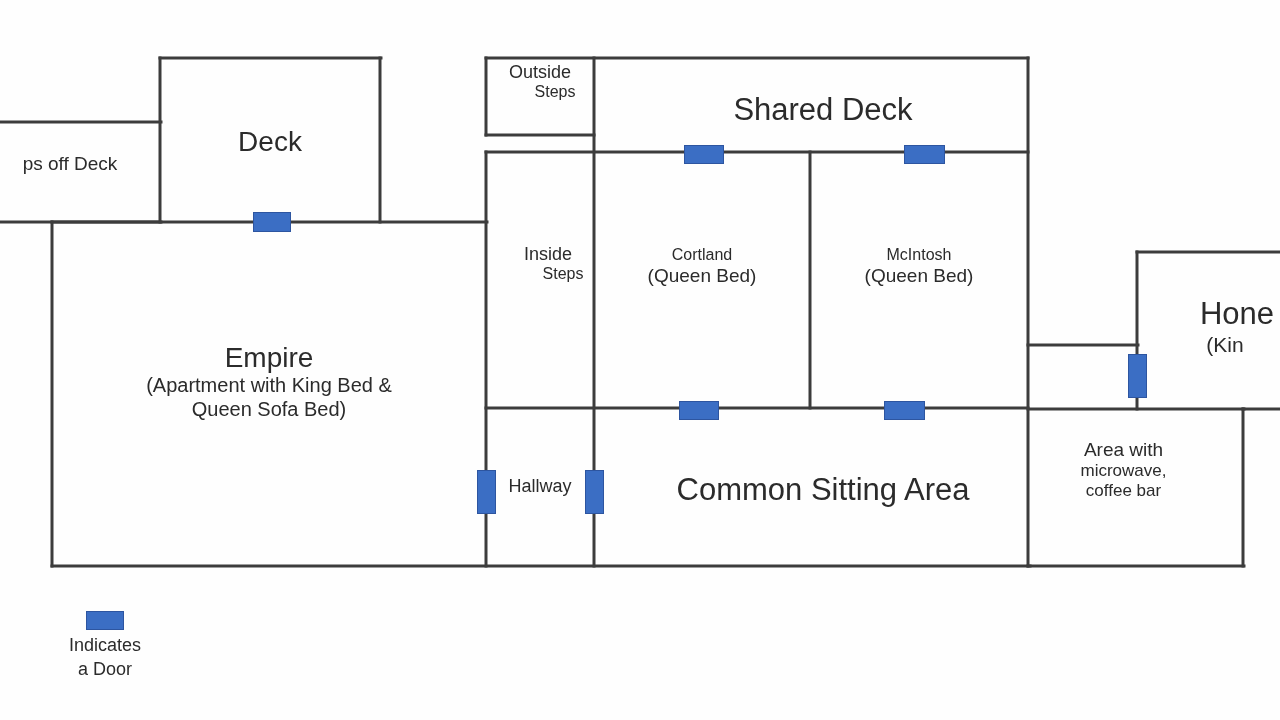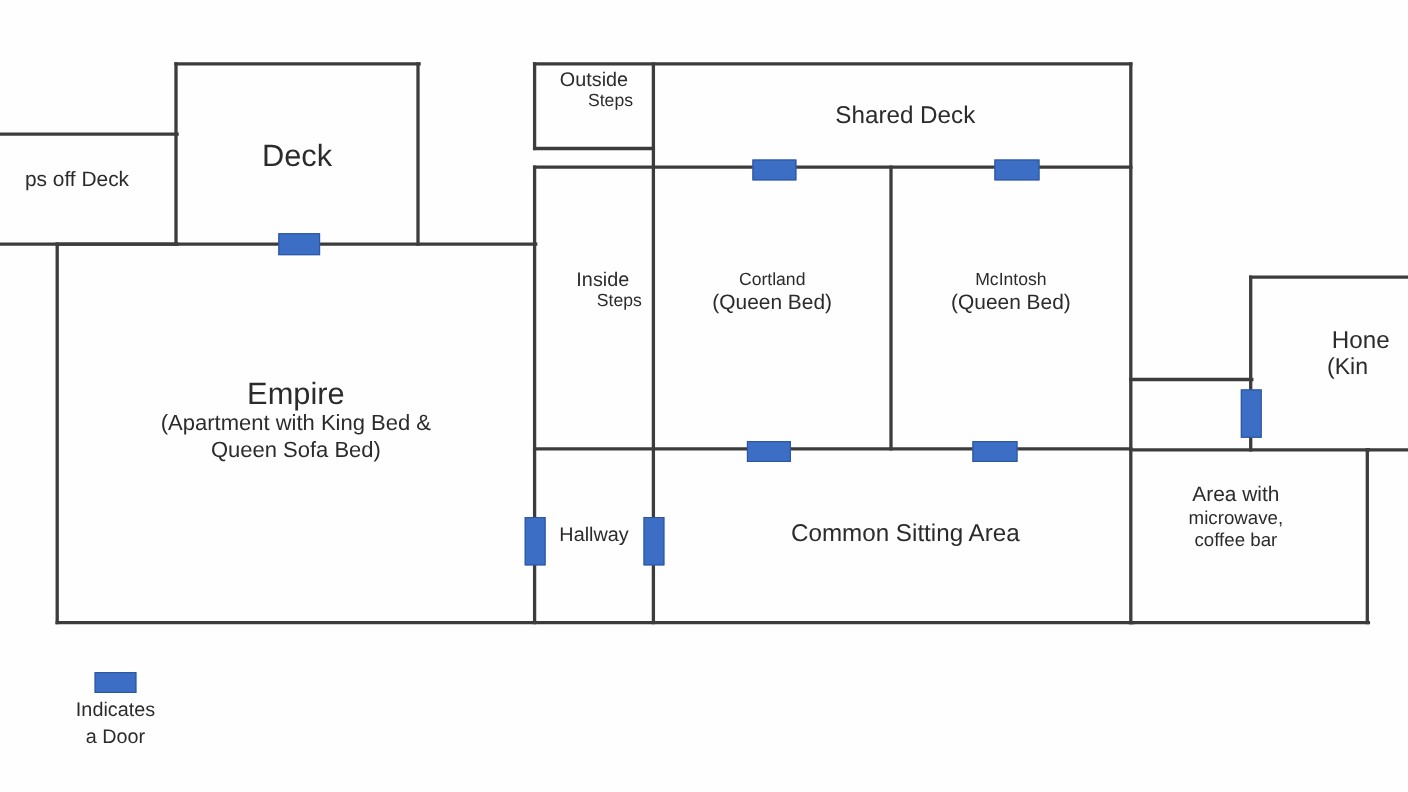--- a/index.html
+++ b/index.html
@@ -34,21 +34,21 @@
     white-space: nowrap;
     pointer-events: none;
   }
   .room-label .name {
     display: block;
   }
   .room-label .sub {
     display: block;
   }
   
-  .sz-xl .name { font-size: 22px; margin-left: 24px; }
+  .sz-xl .name { font-size: 31px; margin-left: 24px; }
   .sz-xl .sub  { font-size: 21px; }
   .sz-lg .name { font-size: 28px; }
   .sz-lg .sub  { font-size: 20px; }
   .sz-md .name { font-size: 16px; }
   .sz-md .sub  { font-size: 19px; }
   .sz-sm .name { font-size: 19px; }
   .sz-sm .sub  { font-size: 17px; }
   .sz-xs .name { font-size: 18px; }
   .sz-xs .sub  { font-size: 16px; padding-left: 30px; }
   .door {

